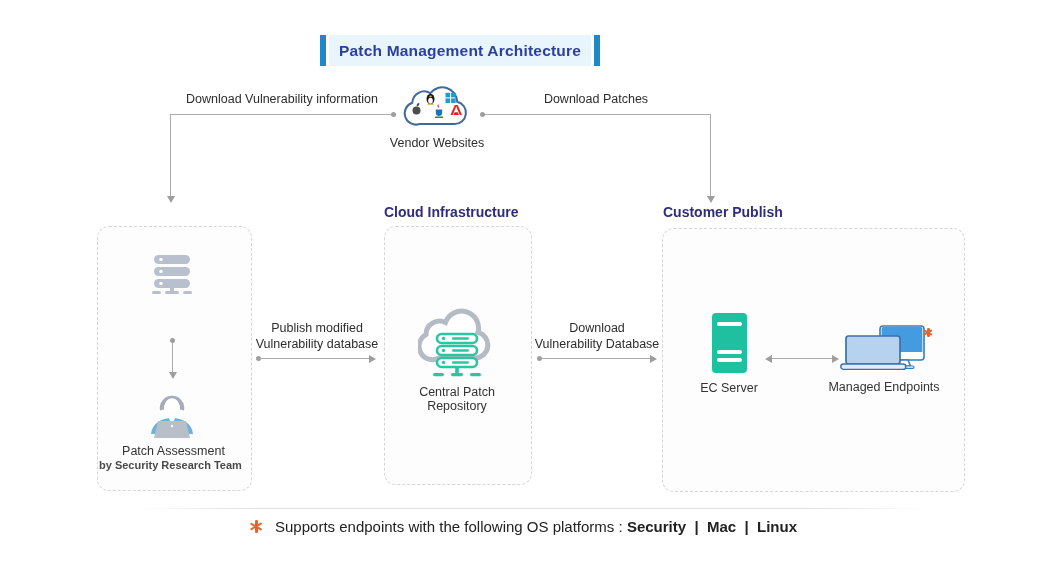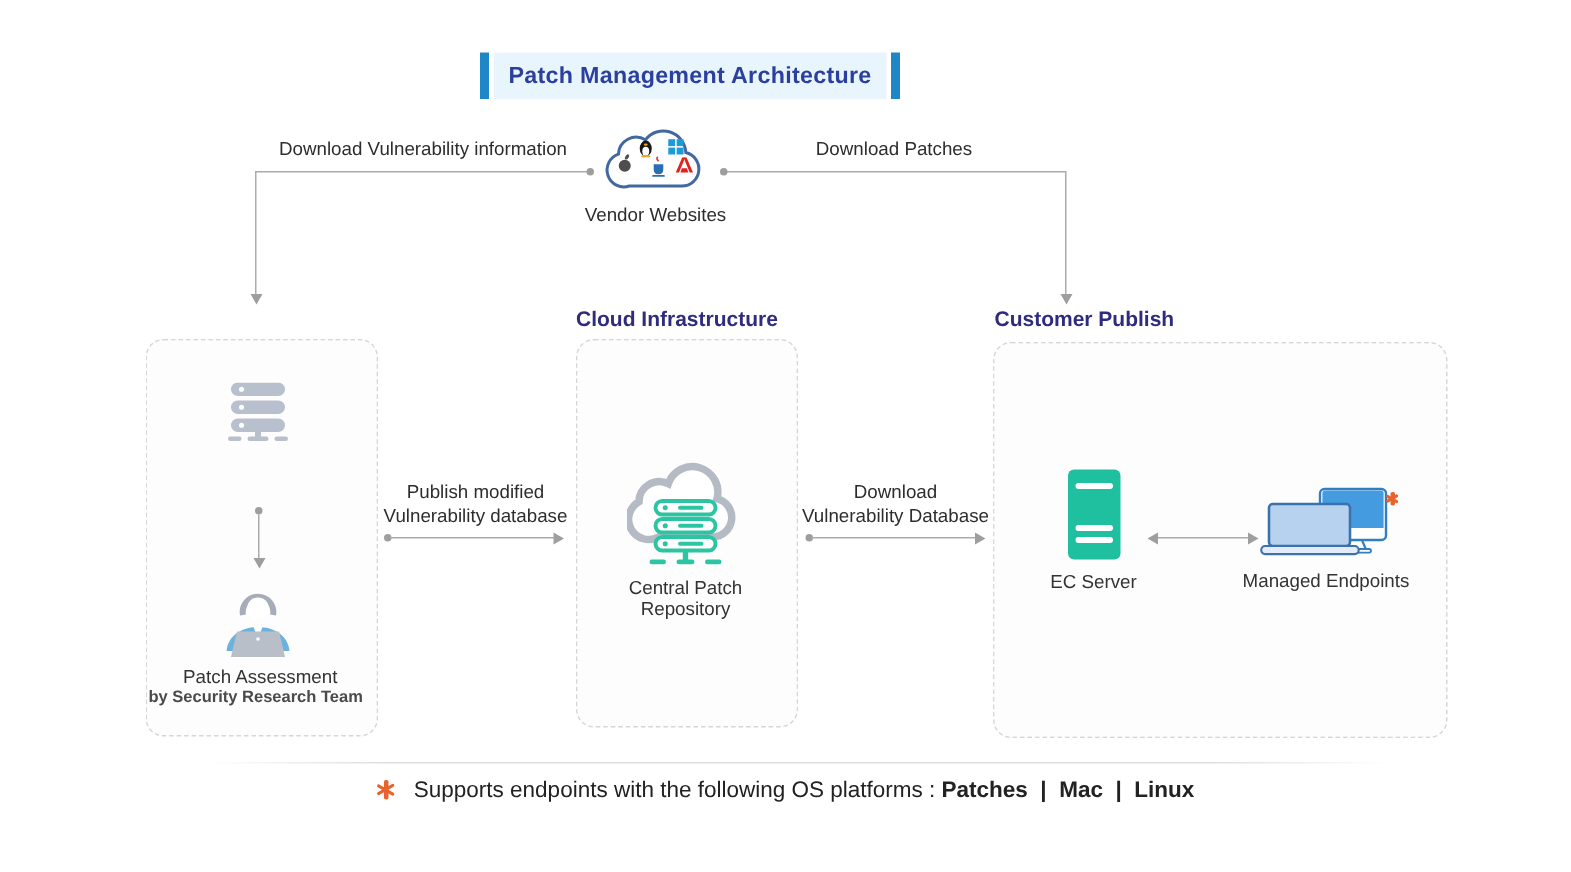--- a/index.html
+++ b/index.html
@@ -211,16 +211,16 @@
   <div class="caption" style="left:814px;top:380px;width:140px;">Managed Endpoints</div>
 
   <div class="divider"></div>
   <div class="footnote">
     <span class="asterisk" style="width:13px;height:13px;margin-right:12px;">
         <i></i>
         <i></i>
         <i></i>
       </span>
     <span class="pre">Supports endpoints with the following OS platforms : </span>
-    <span class="bold">Patches  |  Mac  |  Linux</span>
+    <span class="bold">Security  |  Mac  |  Linux</span>
   </div>
 
 </div>
 
 </body></html>

